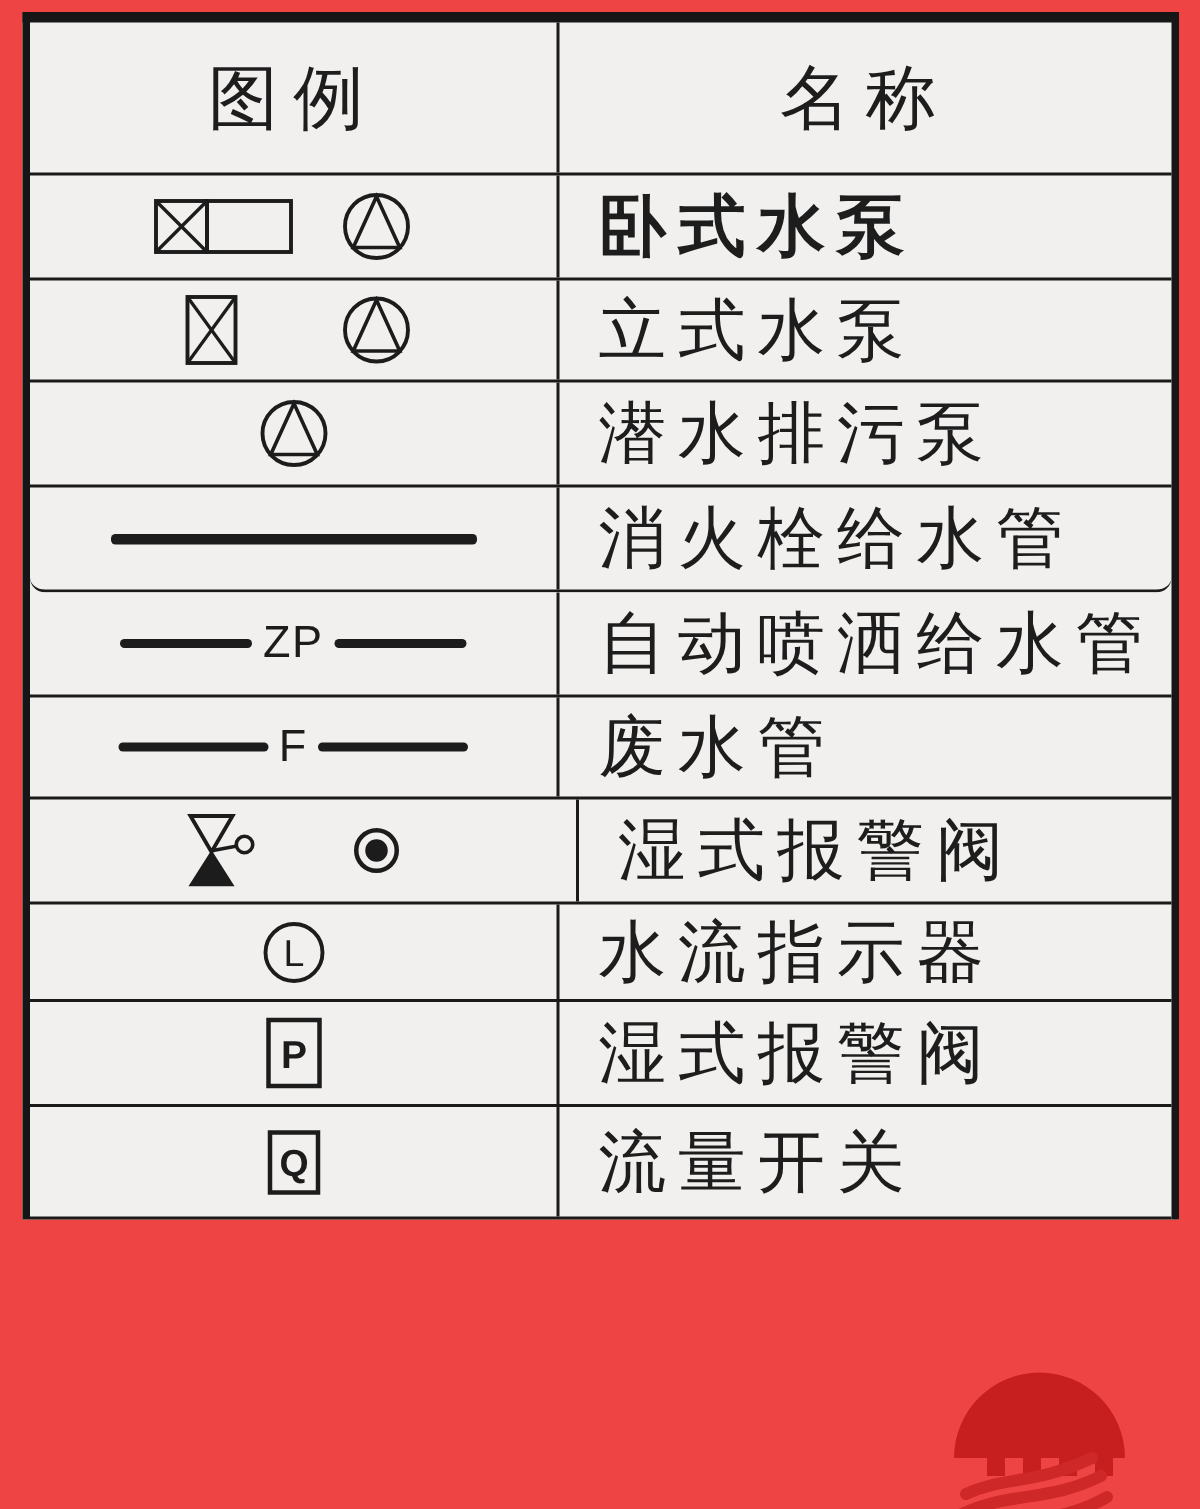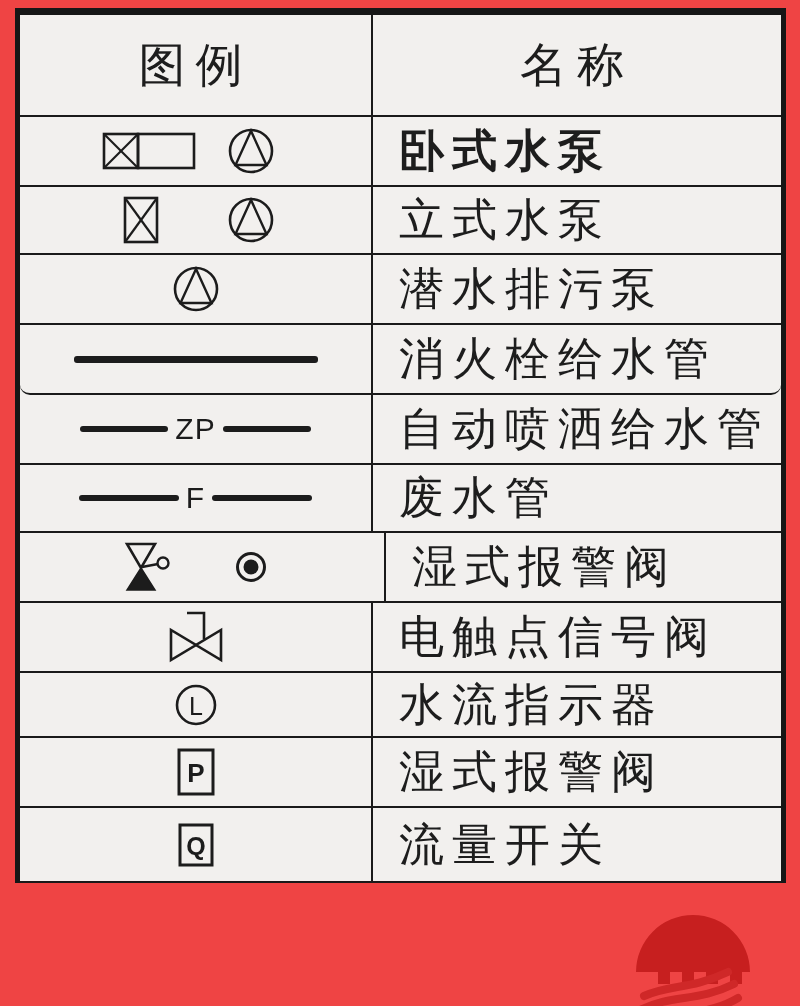--- a/index.html
+++ b/index.html
@@ -133,32 +133,20 @@
         <svg width="32" height="32" viewBox="0 0 32 32">
           <circle cx="16" cy="16" r="13.5" stroke="#1c1c1c" fill="none" stroke-width="3"></circle>
           <circle cx="16" cy="16" r="7.5" fill="#1c1c1c"></circle>
         </svg>
       </div>
         </div>
         <div class="cell name-cell">
           <span>湿式报警阀</span>
         </div>
       </div>
-      <div class="t-row" style="height: 70px;">
-        <div class="cell sym-cell">
-      <svg width="58" height="58" viewBox="0 0 58 58">
-        <polygon points="4,22 4,52 29,37" stroke="#1c1c1c" fill="none" stroke-width="2.6"></polygon>
-        <polygon points="54,22 54,52 29,37" stroke="#1c1c1c" fill="none" stroke-width="2.6"></polygon>
-        <path d="M20,5 L37,5 L37,31" stroke="#1c1c1c" fill="none" stroke-width="2.6"></path>
-      </svg>
-        </div>
-        <div class="cell name-cell">
-          <span>电触点信号阀</span>
-        </div>
-      </div>
       <div class="t-row" style="height: 65px;">
         <div class="cell sym-cell">
       <svg width="42" height="44" viewBox="0 0 42 44">
         <circle cx="21" cy="22" r="19" stroke="#1c1c1c" fill="none" stroke-width="2.6"></circle>
         <text x="21" y="23" text-anchor="middle" dominant-baseline="central" font-family="Liberation Sans, sans-serif" font-size="25" fill="#1c1c1c">L</text>
       </svg>
         </div>
         <div class="cell name-cell">
           <span>水流指示器</span>
         </div>

